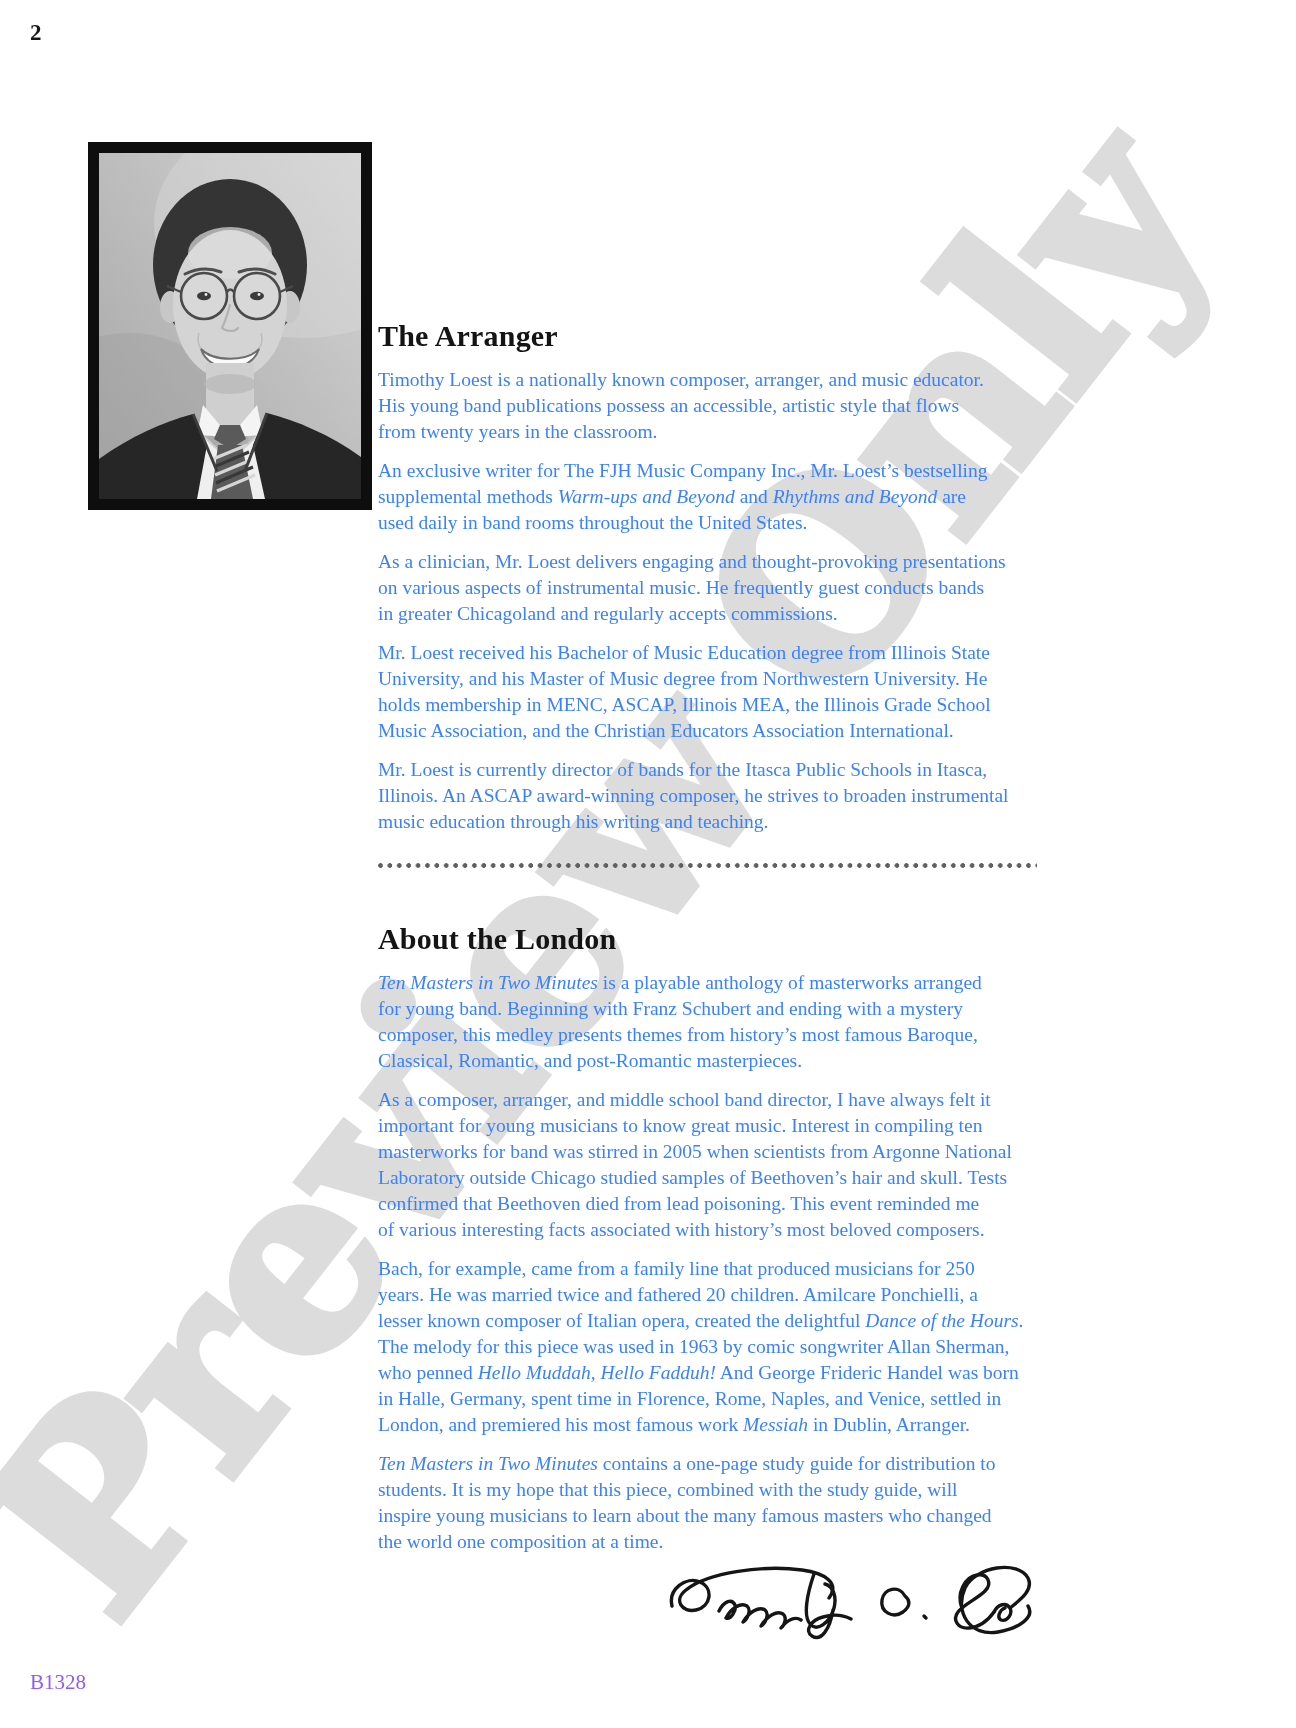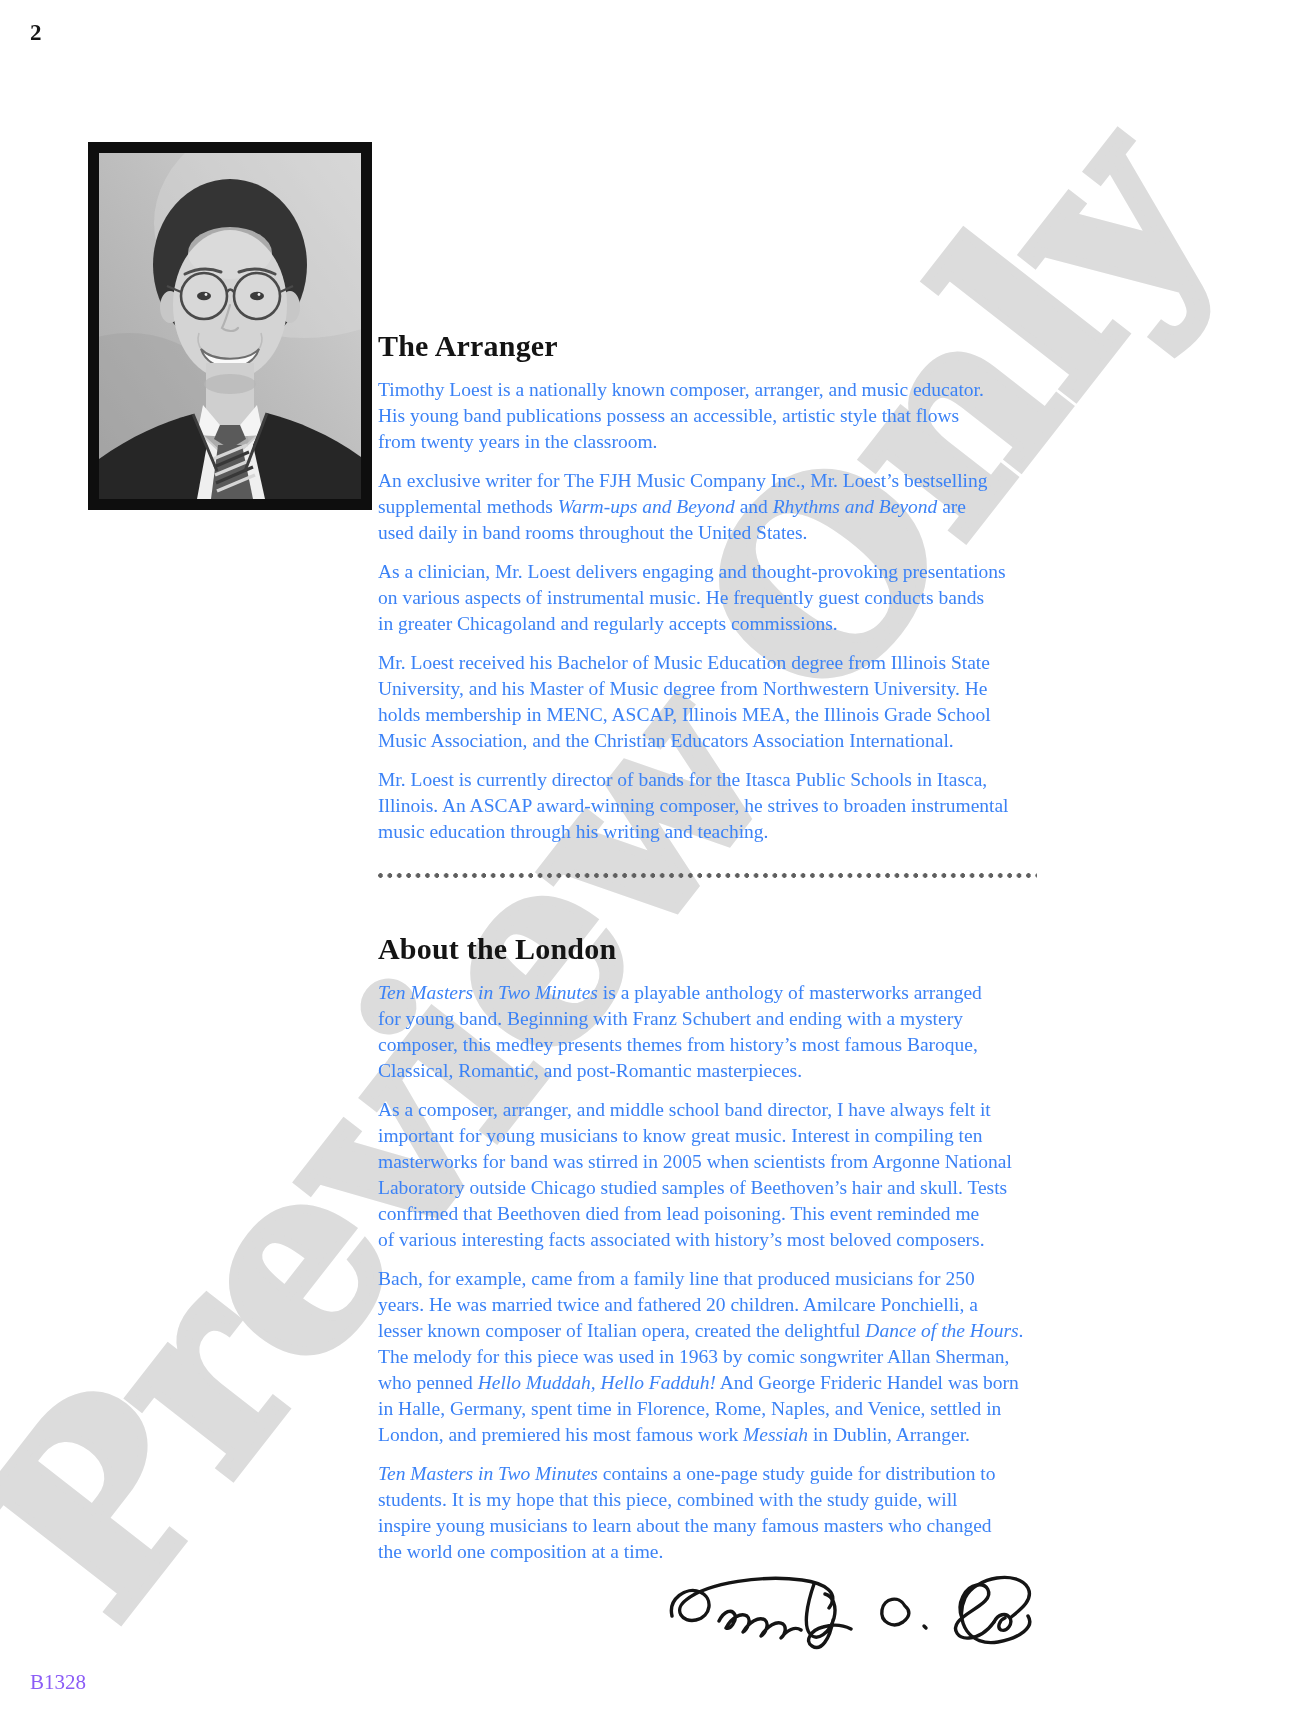--- a/index.html
+++ b/index.html
@@ -37,21 +37,21 @@
   }
   
   .photo-frame{
     position:absolute;left:88px;top:142px;
     width:262px;height:346px;
     padding:11px;background:#0e0e0e;z-index:2;
   }
   .photo-frame svg{display:block;}
   
   .column{
-    position:absolute;left:378px;top:329px;width:664px;z-index:2;
+    position:absolute;left:378px;top:319px;width:664px;z-index:2;
   }
   .section-heading{
     margin:0 0 14px 0;
     font-size:30px;font-weight:700;color:#141414;
     letter-spacing:0.2px;
   }
   .par{
     margin:0 0 13px 0;
     font-size:19.5px;line-height:26px;
     white-space:pre;

